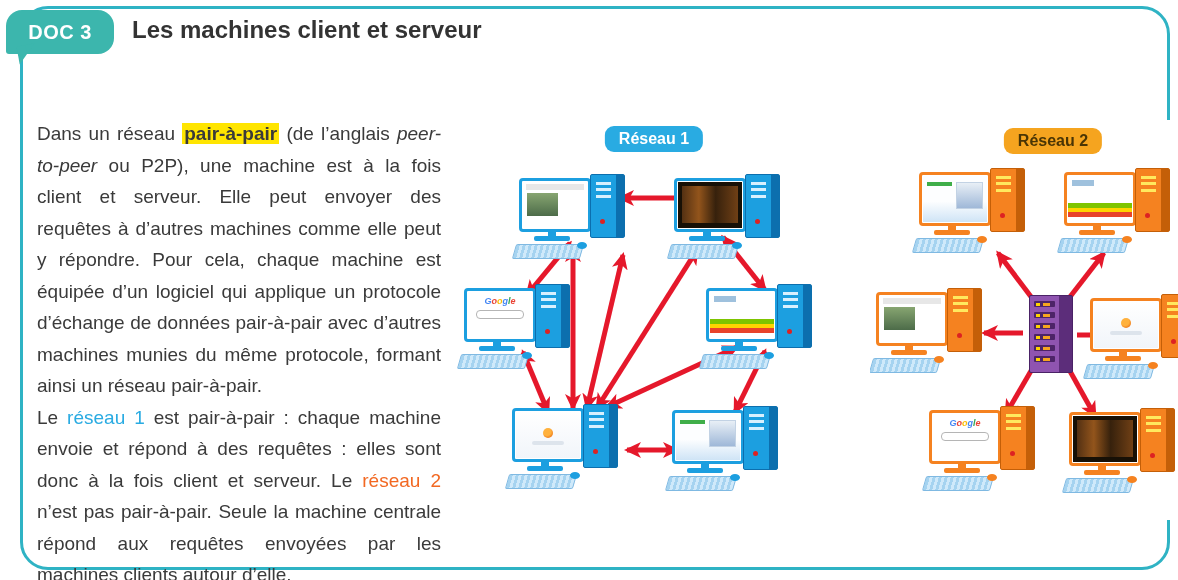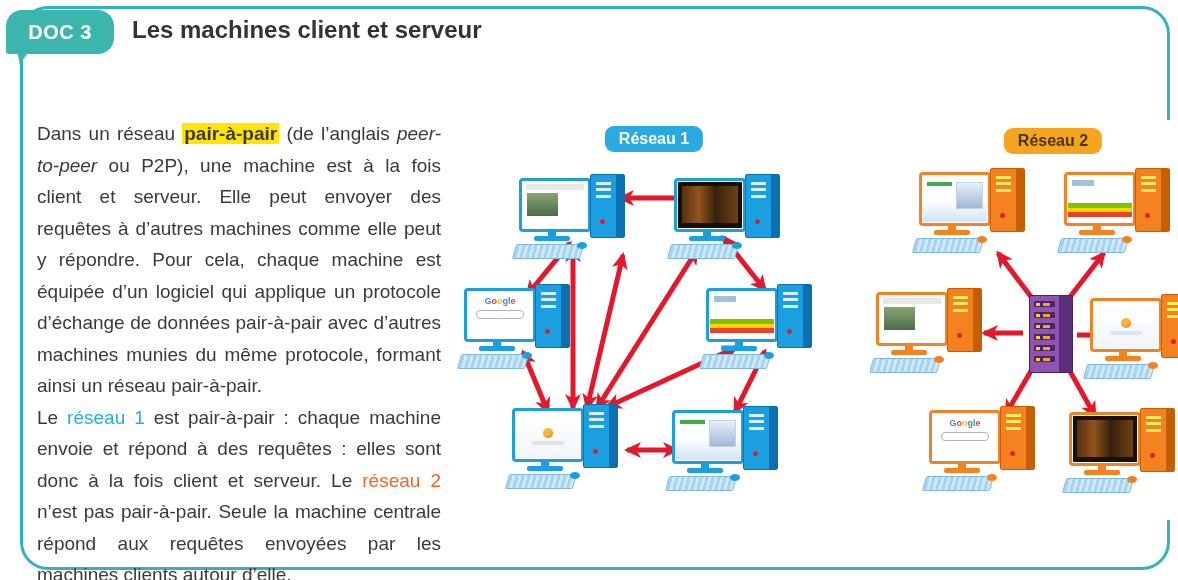--- a/index.html
+++ b/index.html
@@ -38,21 +38,21 @@
   .net-label{position:absolute;transform:translateX(-50%);padding:4px 14px;
          border-radius:9px;font-weight:bold;font-size:16px;white-space:nowrap;z-index:4;}
   .arrow-layer{position:absolute;left:0;top:0;z-index:1;}
 
   
   .computer{position:absolute;width:112px;height:88px;z-index:2;}
   .computer{--c:#1c9fe0;--cd:#0c6fae;--bay:#d8f0fe;}
   .computer.theme-orange{--c:#f58220;--cd:#c45f08;--bay:#ffe95e;}
   .monitor{position:absolute;left:0;top:4px;width:66px;height:48px;background:#fff;
          border:3px solid var(--c);border-radius:4px;}
-  .screen{position:absolute;left:1px;top:1px;right:1px;bottom:1px;background:#fff;overflow:hidden;}
+  .screen{position:absolute;left:1px;top:1px;right:1px;bottom:1px;background:#fff;overflow:hidden;font-style:italic;}
   .stand{position:absolute;left:29px;top:55px;width:8px;height:8px;background:var(--c);}
   .msbase{position:absolute;left:15px;top:62px;width:36px;height:5px;background:var(--c);border-radius:2px;}
   .keyboard{position:absolute;left:-5px;top:70px;width:66px;height:13px;background:#cfe9fa;
          border:1px solid #7fb9e2;border-radius:2px;transform:skewX(-16deg);
          background-image:repeating-linear-gradient(90deg,#a5d3f0 0 3px,rgba(0,0,0,0) 3px 6px);}
   .tower{position:absolute;right:6px;top:0;width:33px;height:62px;border:1px solid var(--cd);border-radius:2px;
          background:linear-gradient(90deg,var(--c) 0 76%,var(--cd) 76% 100%);}
   .tower i{position:absolute;left:5px;width:15px;height:3px;background:var(--bay);}
   .tower i:nth-child(1){top:7px;} .tower i:nth-child(2){top:13px;} .tower i:nth-child(3){top:20px;}
   .tower b{position:absolute;left:9px;top:44px;width:5px;height:5px;border-radius:50%;background:#d22;}

